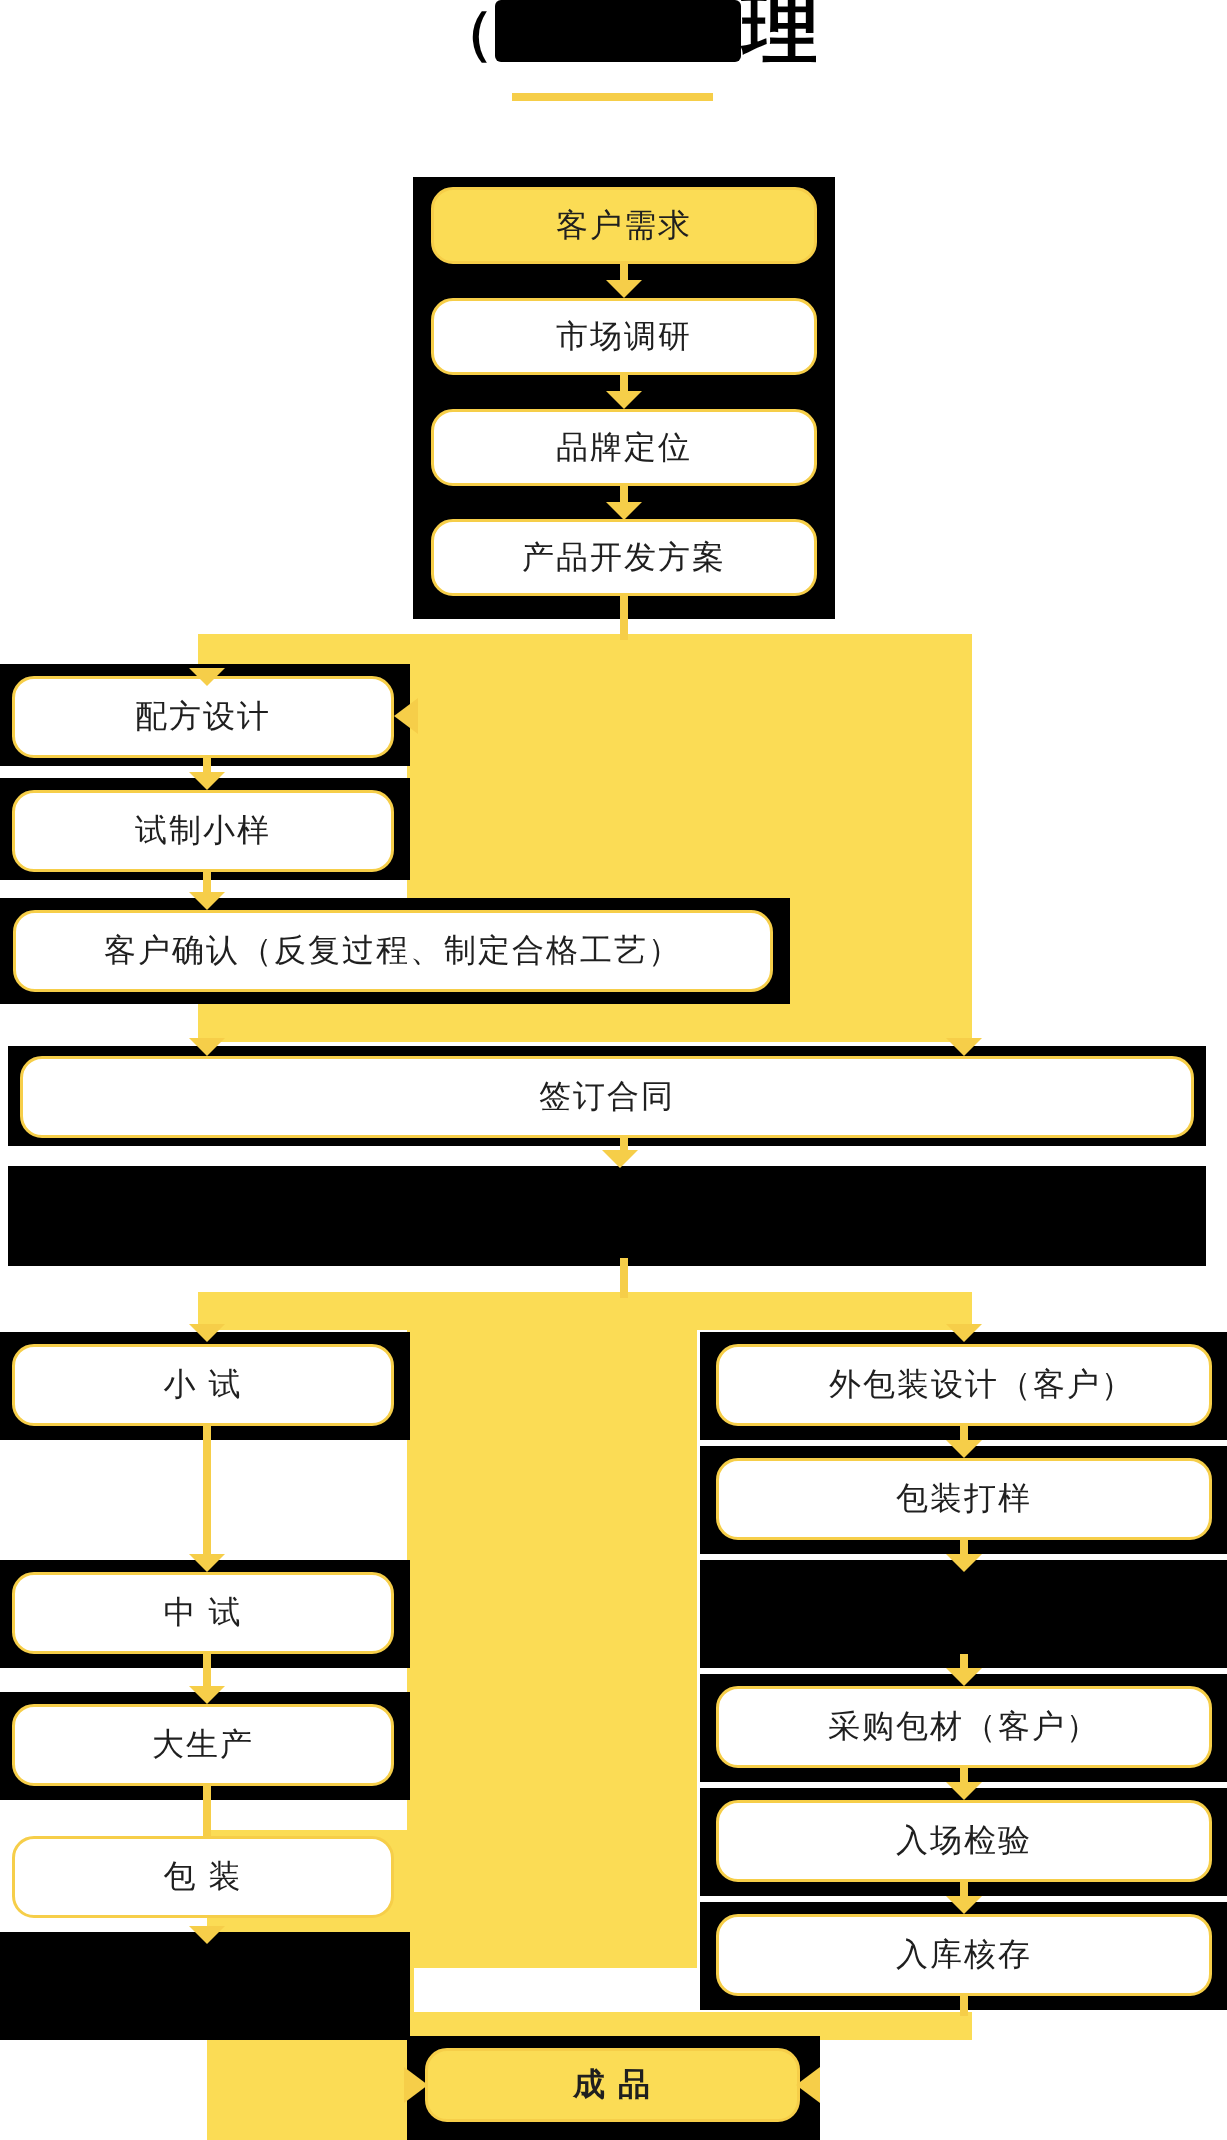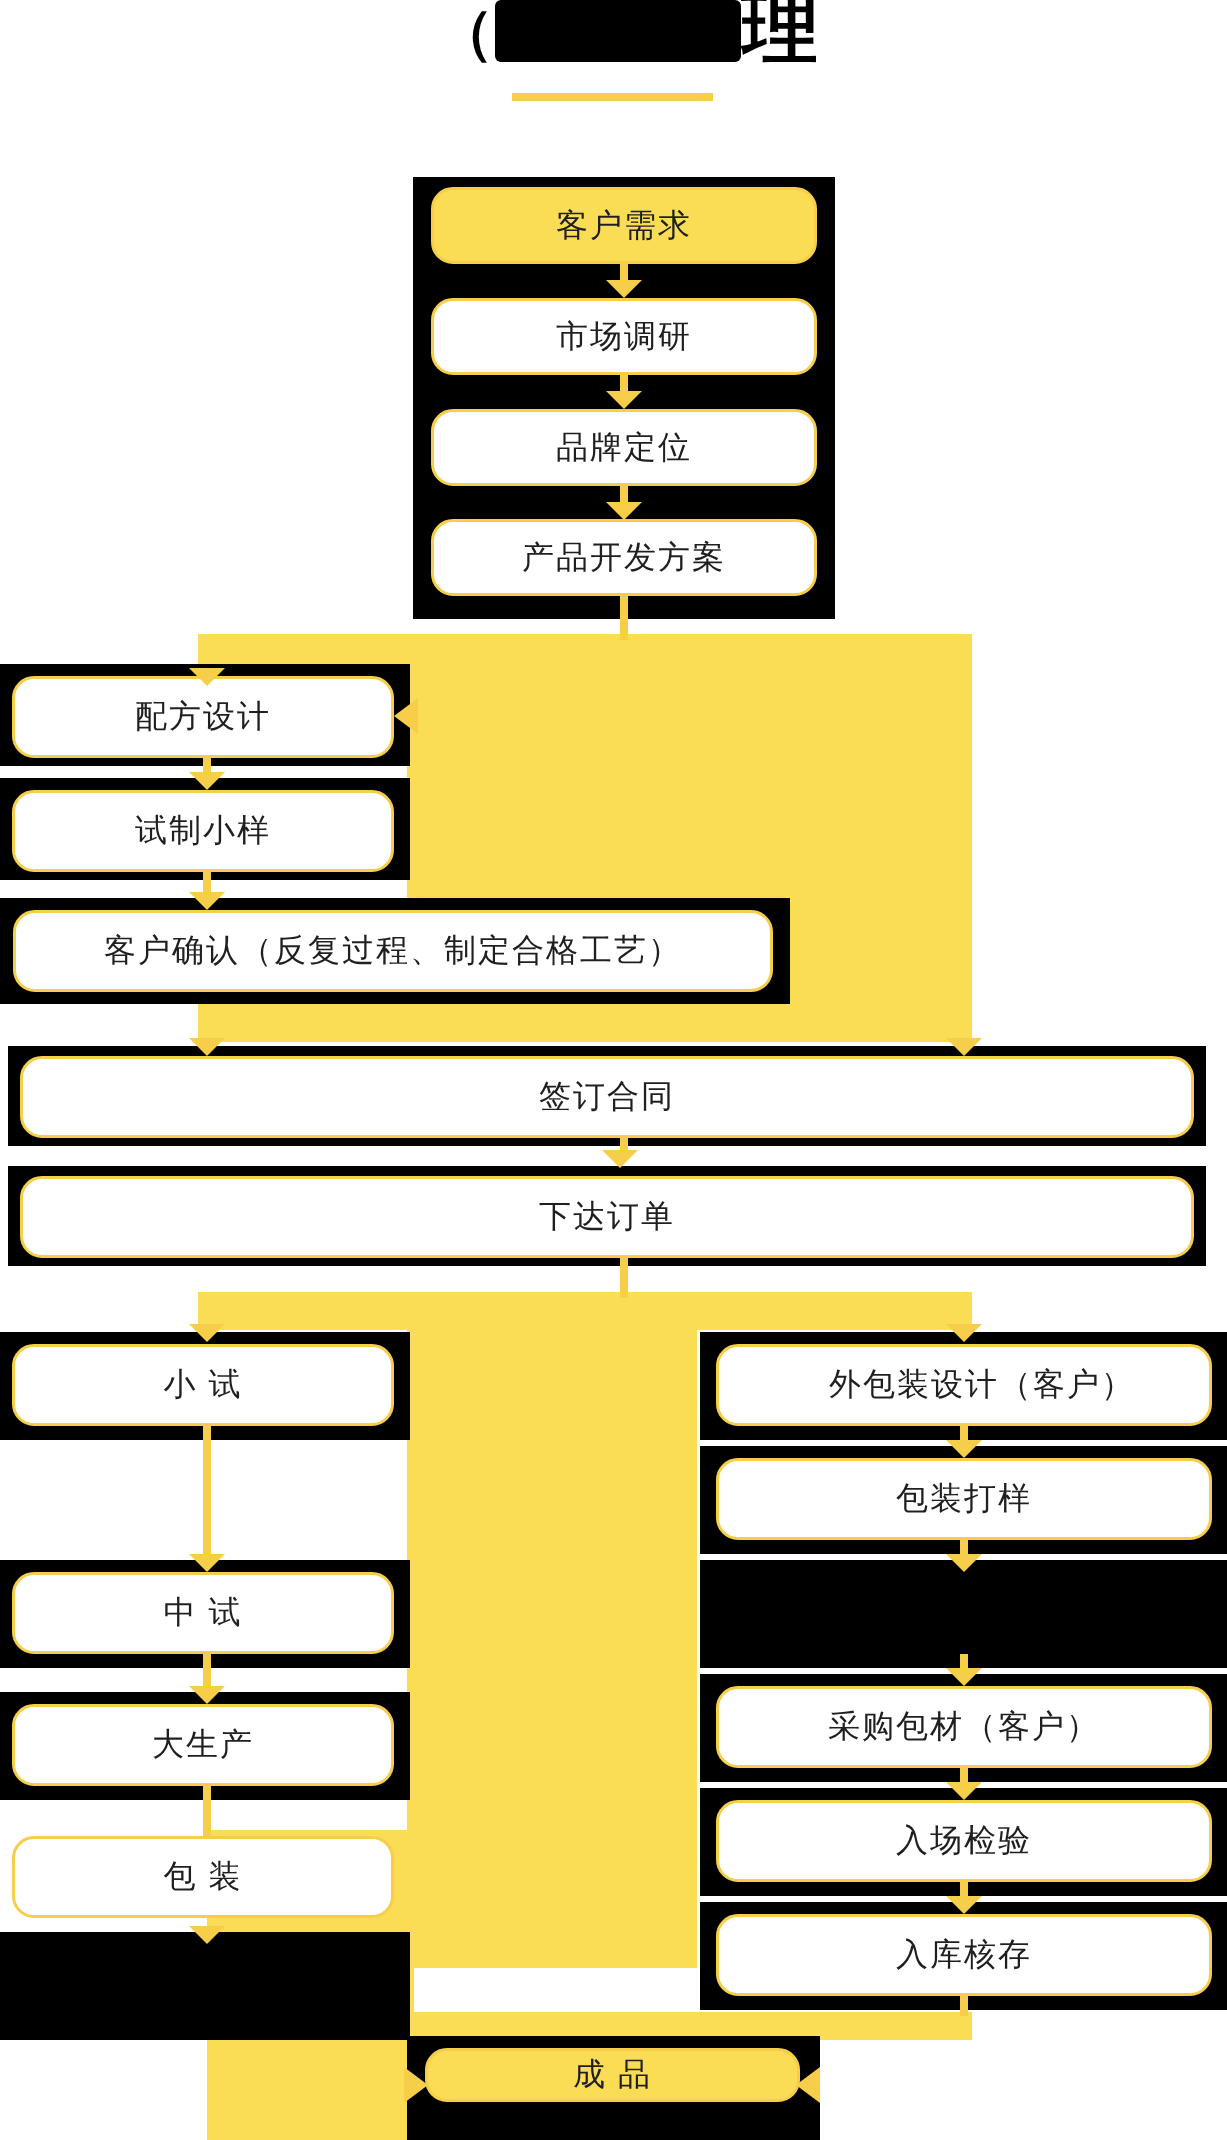--- a/index.html
+++ b/index.html
@@ -63,21 +63,21 @@
   .b-top{left:431px;width:386px;height:77px;}
   .b-need{top:187px;}.b-market{top:298px;}.b-brand{top:409px;}.b-devplan{top:519px;}
   .b-left{left:12px;width:382px;height:82px;}
   .b-formula{top:676px;}.b-sample{top:790px;}
   .b-confirm{left:13px;top:910px;width:760px;height:82px;}
   .b-wide{left:20px;width:1174px;height:82px;}
   .b-contract{top:1056px;}.b-order{top:1176px;}
   .b-l1{top:1344px;}.b-l2{top:1572px;}.b-l3{top:1704px;}.b-l4{top:1836px;}
   .b-right{left:716px;width:496px;height:82px;}
   .b-r1{top:1344px;padding-left:36px;}.b-r2{top:1458px;}.b-r3{top:1572px;}.b-r4{top:1686px;}.b-r5{top:1800px;}.b-r6{top:1914px;}
-  .b-final{left:425px;top:2048px;width:375px;height:54px;}
+  .b-final{left:425px;top:2048px;width:375px;height:74px;font-weight:bold;}
   
   .s1{left:620px;top:264px;height:18px;}
   .s2{left:620px;top:375px;height:18px;}
   .s3{left:620px;top:486px;height:18px;}
   .s4{left:620px;top:596px;height:44px;}
   .s5{left:203px;top:758px;height:18px;}
   .s6{left:203px;top:872px;height:24px;}
   .s7{left:620px;top:1138px;height:16px;}
   .s8{left:620px;top:1258px;height:40px;}
   .s9{left:203px;top:1426px;height:132px;}
@@ -146,21 +146,20 @@
   <div class="box yellow b-top b-need">客户需求</div>
   <div class="box b-top b-market">市场调研</div>
   <div class="box b-top b-brand">品牌定位</div>
   <div class="box b-top b-devplan">产品开发方案</div>
 
   <div class="box b-left b-formula">配方设计</div>
   <div class="box b-left b-sample">试制小样</div>
   <div class="box b-confirm">客户确认（反复过程、制定合格工艺）</div>
 
   <div class="box b-wide b-contract">签订合同</div>
-  <div class="box b-wide b-order">下达订单</div>
 
   <div class="box b-left b-l1">小 试</div>
   <div class="box b-left b-l2">中 试</div>
   <div class="box b-left b-l3">大生产</div>
   <div class="box b-left b-l4">包 装</div>
 
   <div class="box b-right b-r1">外包装设计（客户）</div>
   <div class="box b-right b-r2">包装打样</div>
   <div class="box b-right b-r4">采购包材（客户）</div>
   <div class="box b-right b-r5">入场检验</div>

